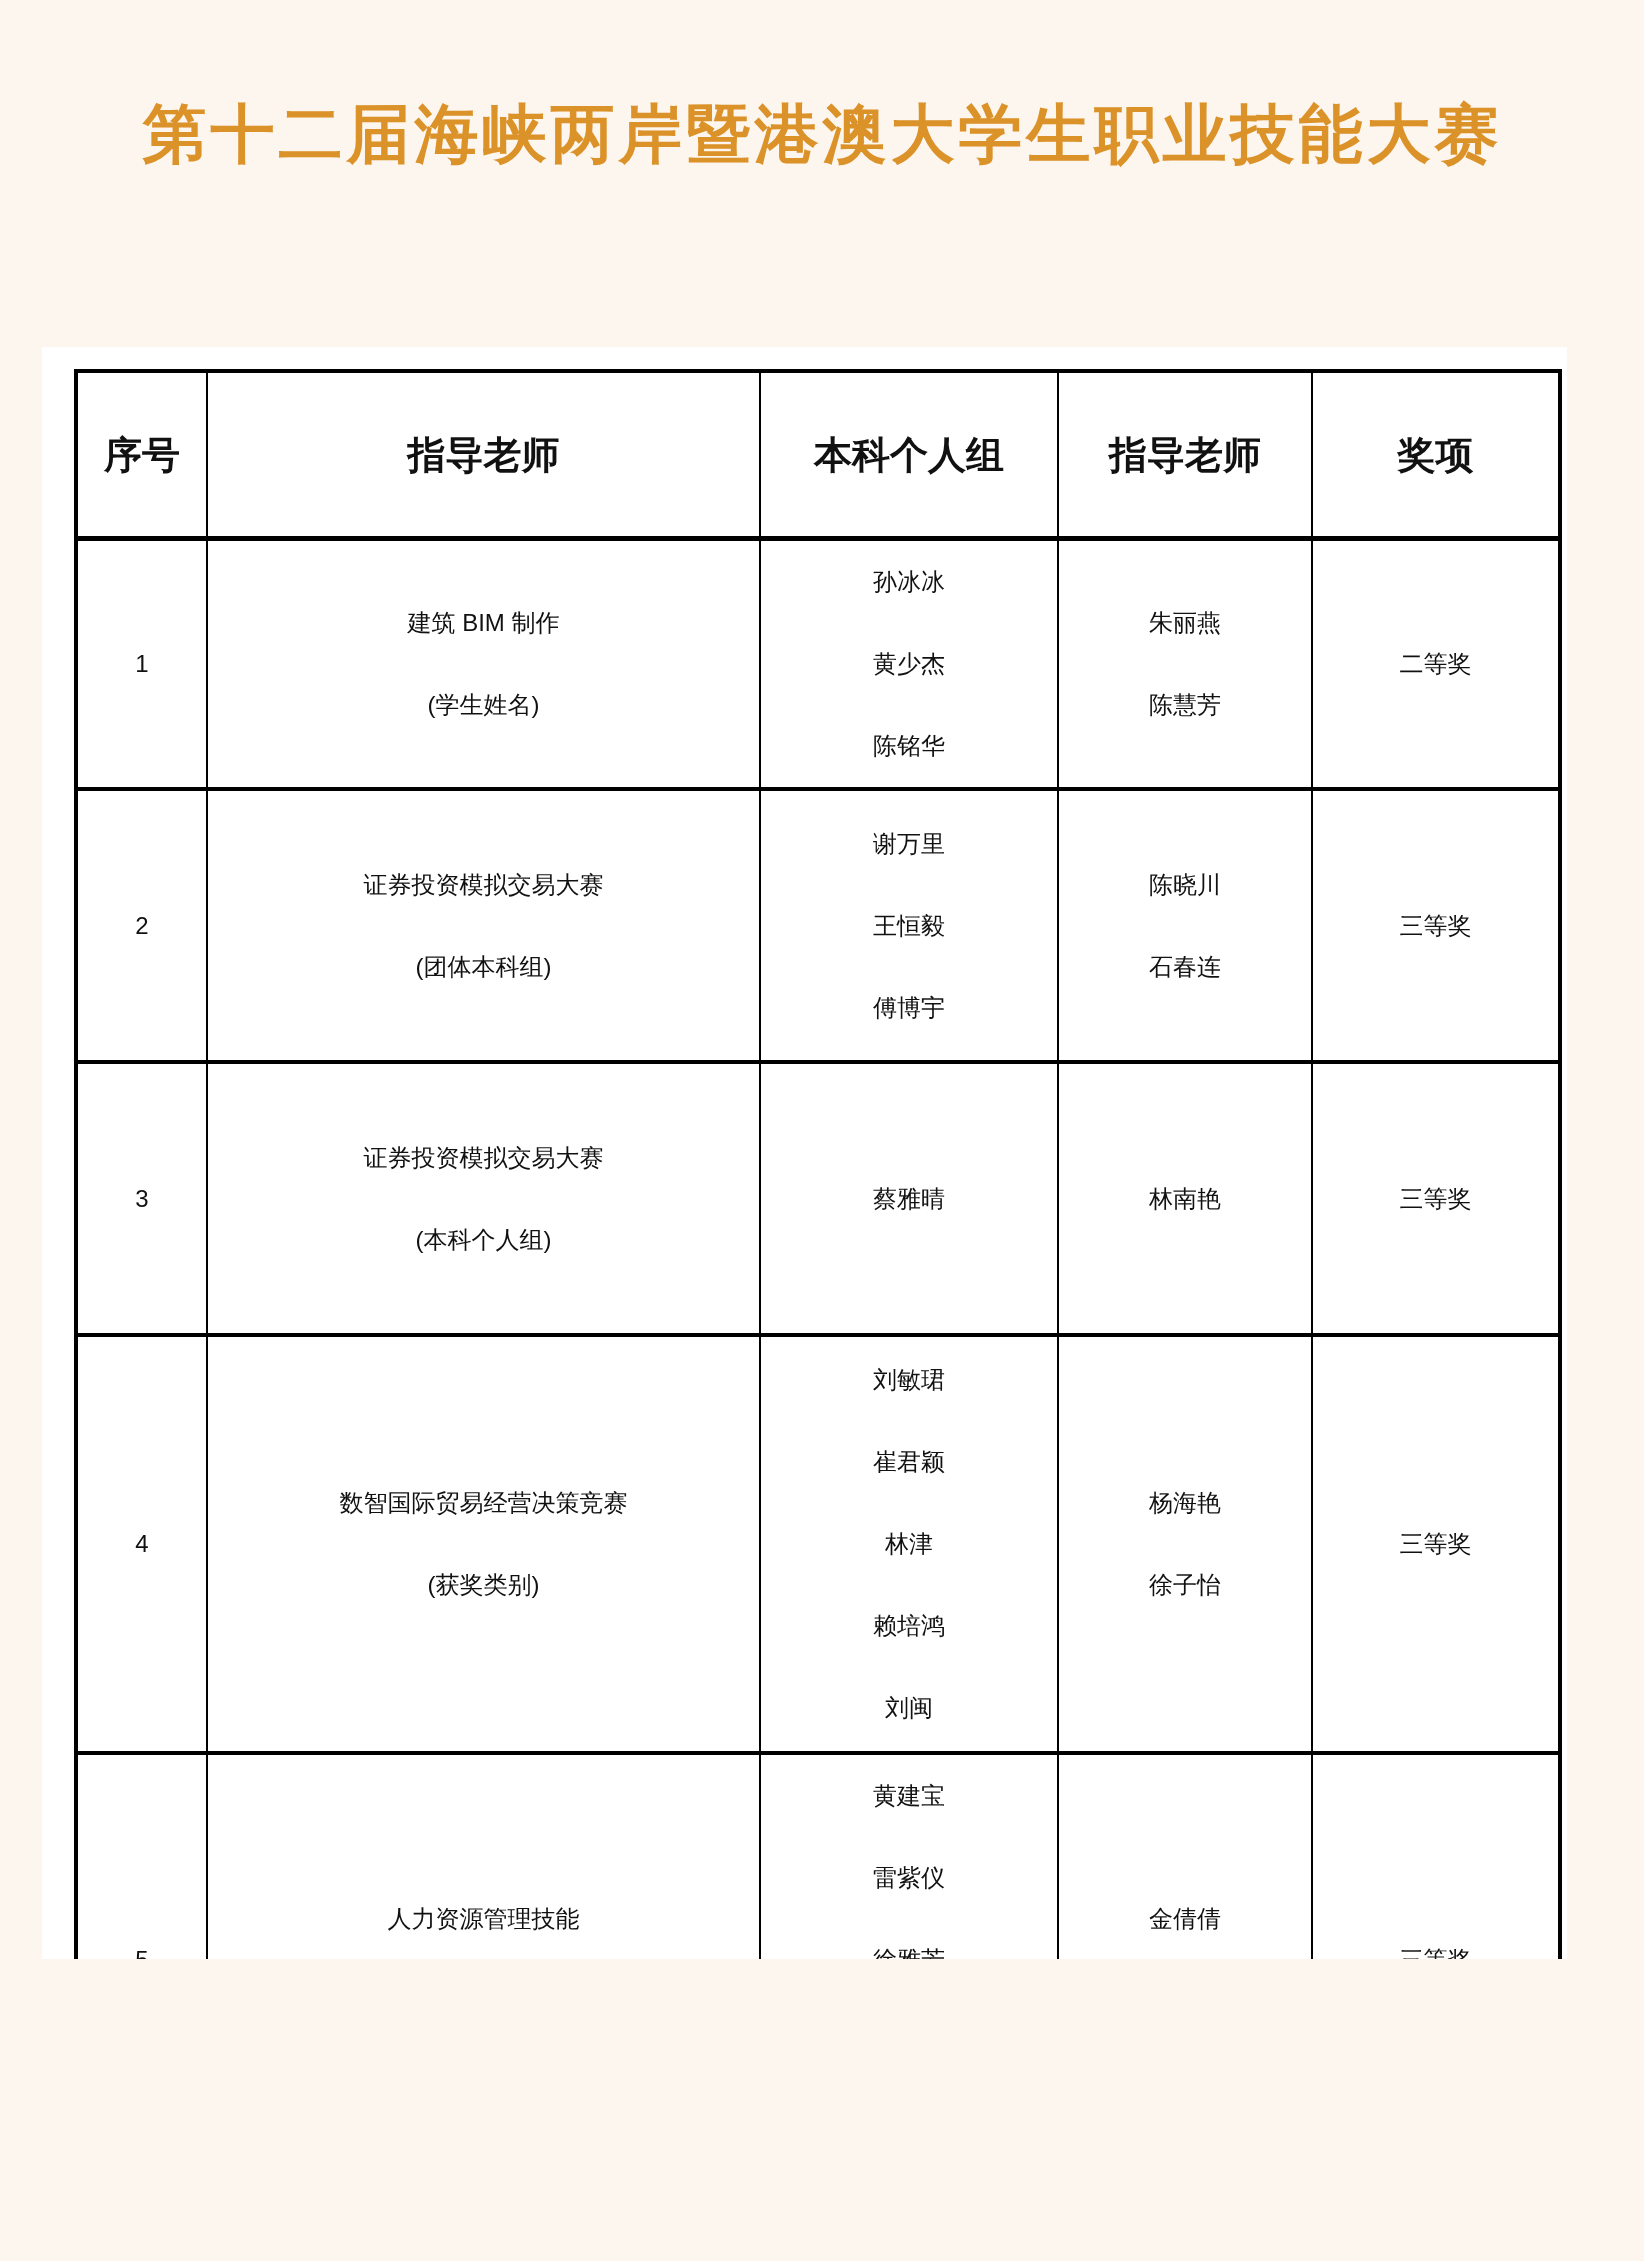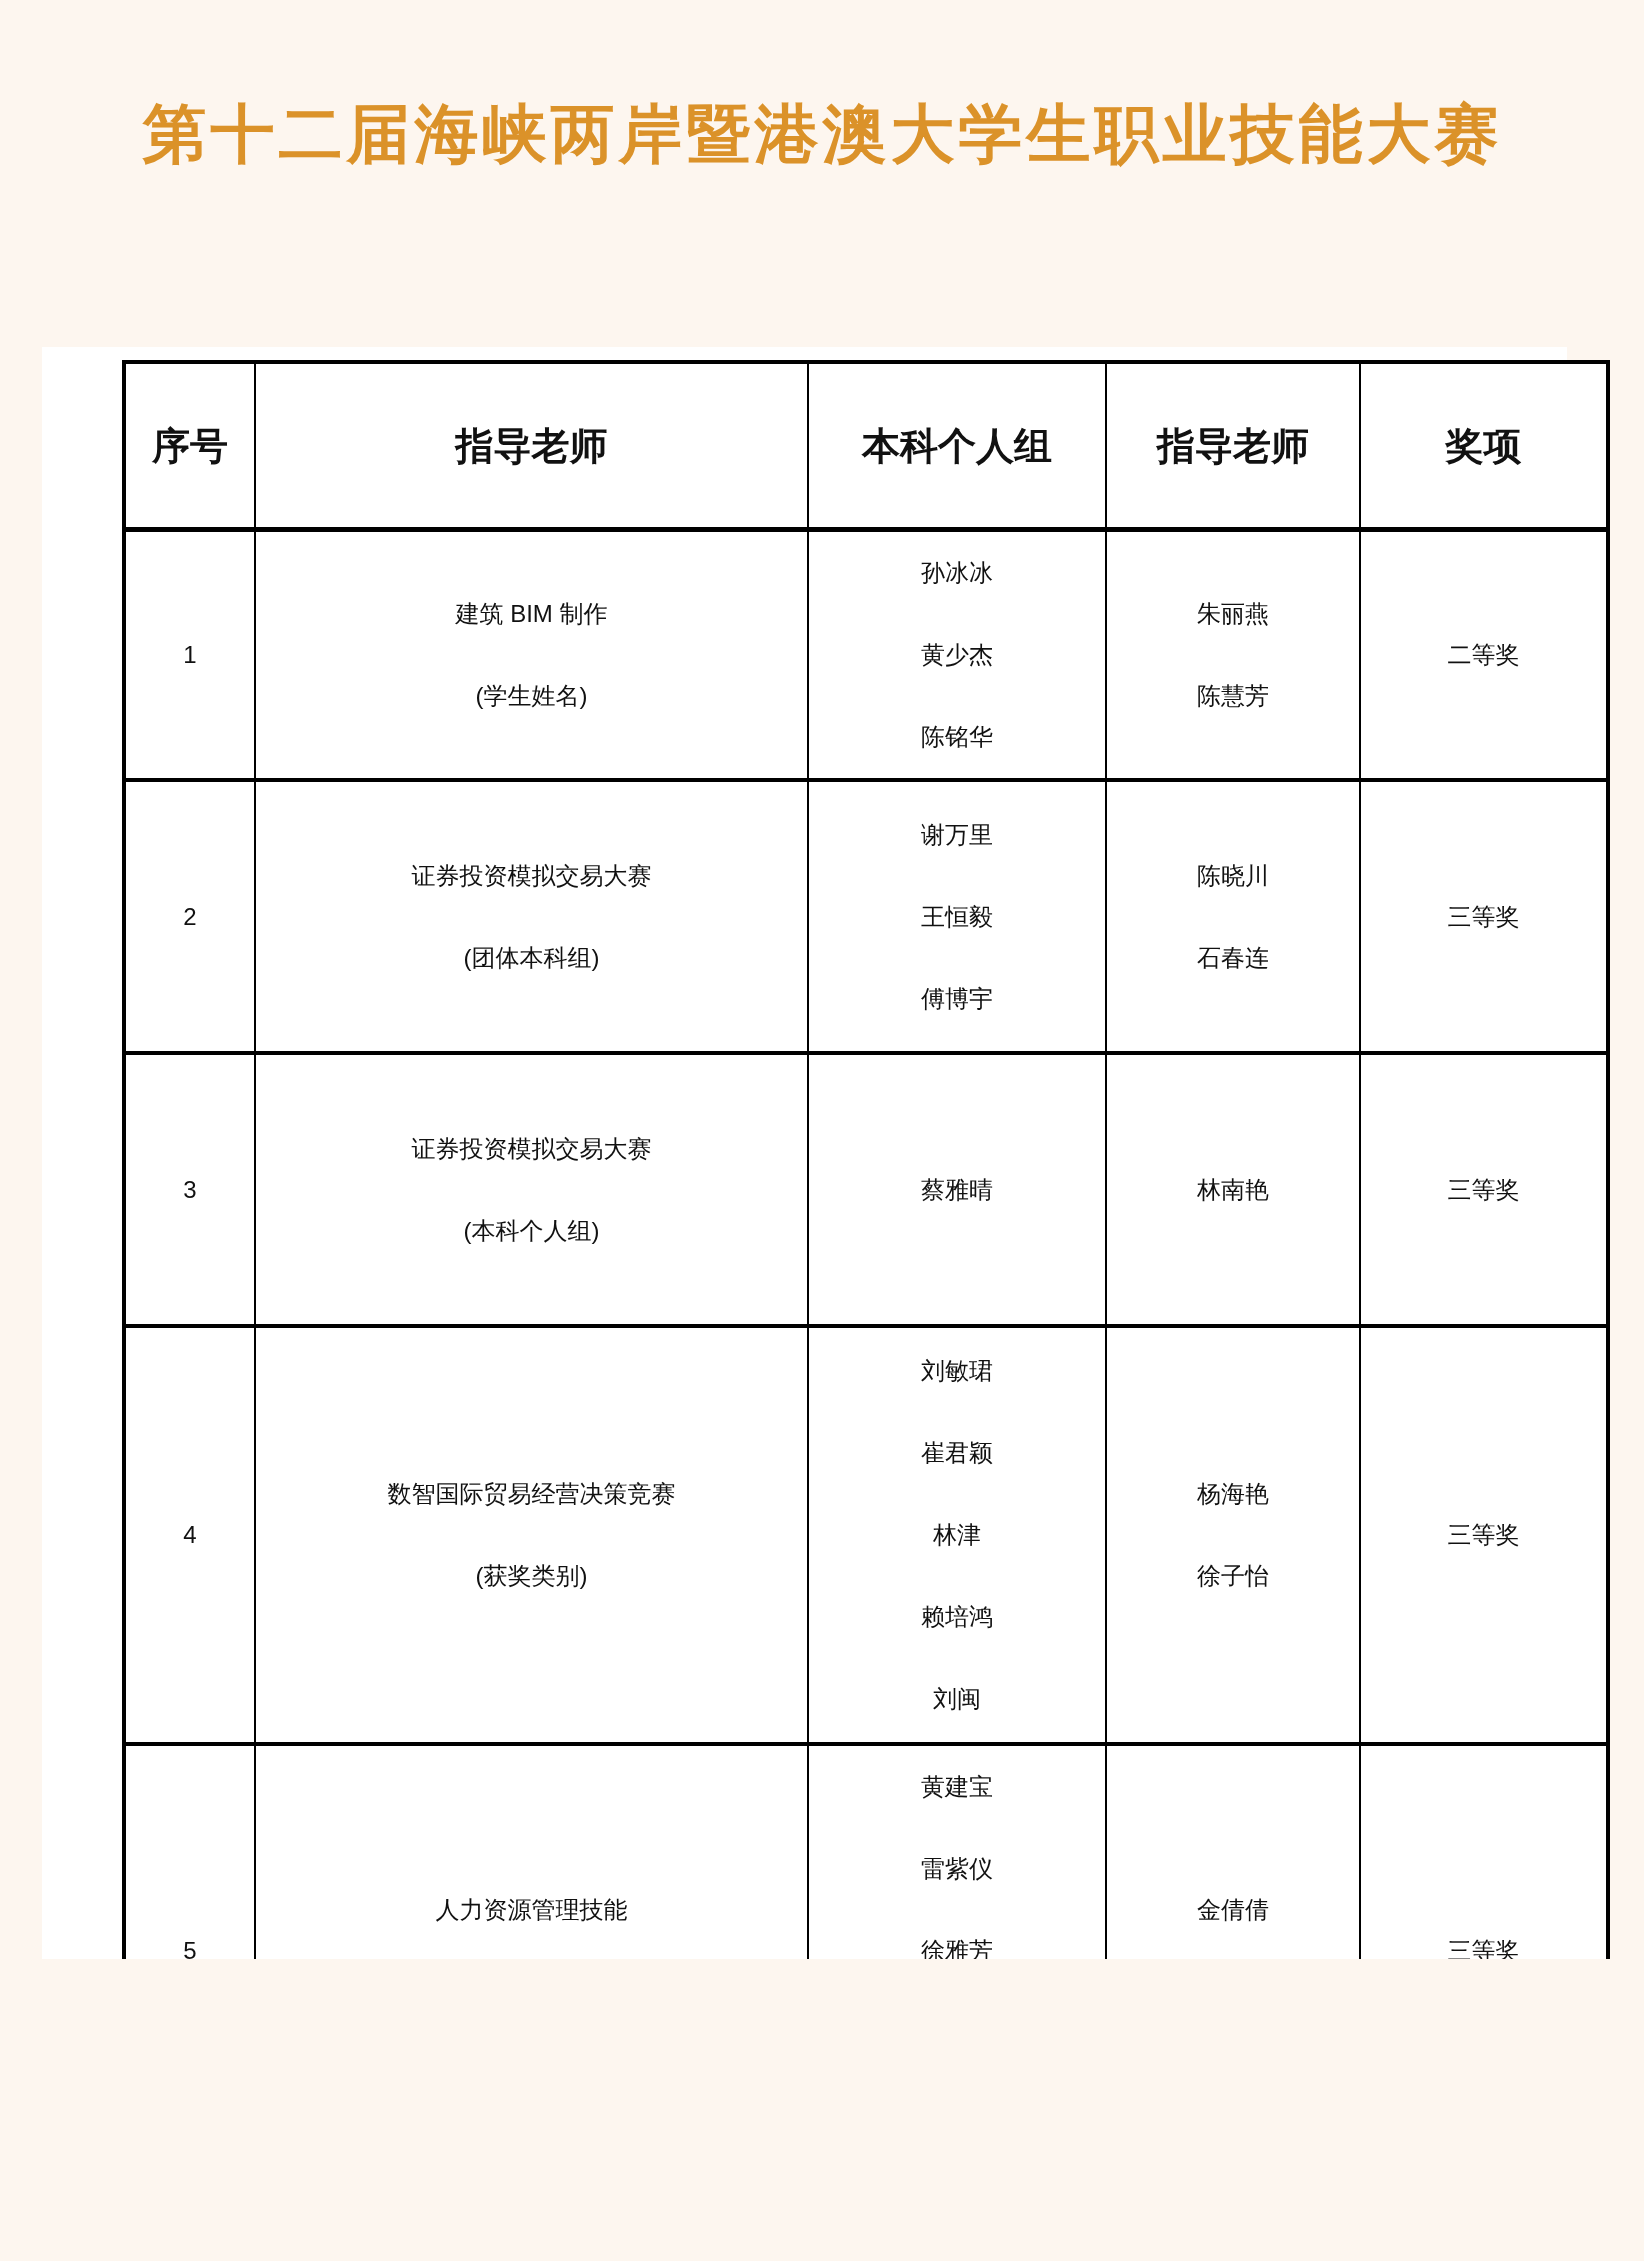--- a/index.html
+++ b/index.html
@@ -30,26 +30,25 @@
     position:absolute;
     left:42px;
     top:347px;
     width:1525px;
     height:1828px;
     background:#ffffff;
   }
   table.awards{
     position:absolute;
     left:32px;
-    top:13px;
+    top:22px;
     border-collapse:collapse;
     table-layout:fixed;
     width:1484px;
     background:#ffffff;
-    margin-left:48px;
   }
   table.awards, table.awards th, table.awards td{
     border:2.4px solid #000000;
   }
   table.awards{border-width:4px;}
   table.awards th, table.awards td{
     border-top-width:4px;
     border-bottom-width:4px;
     text-align:center;
     vertical-align:middle;

